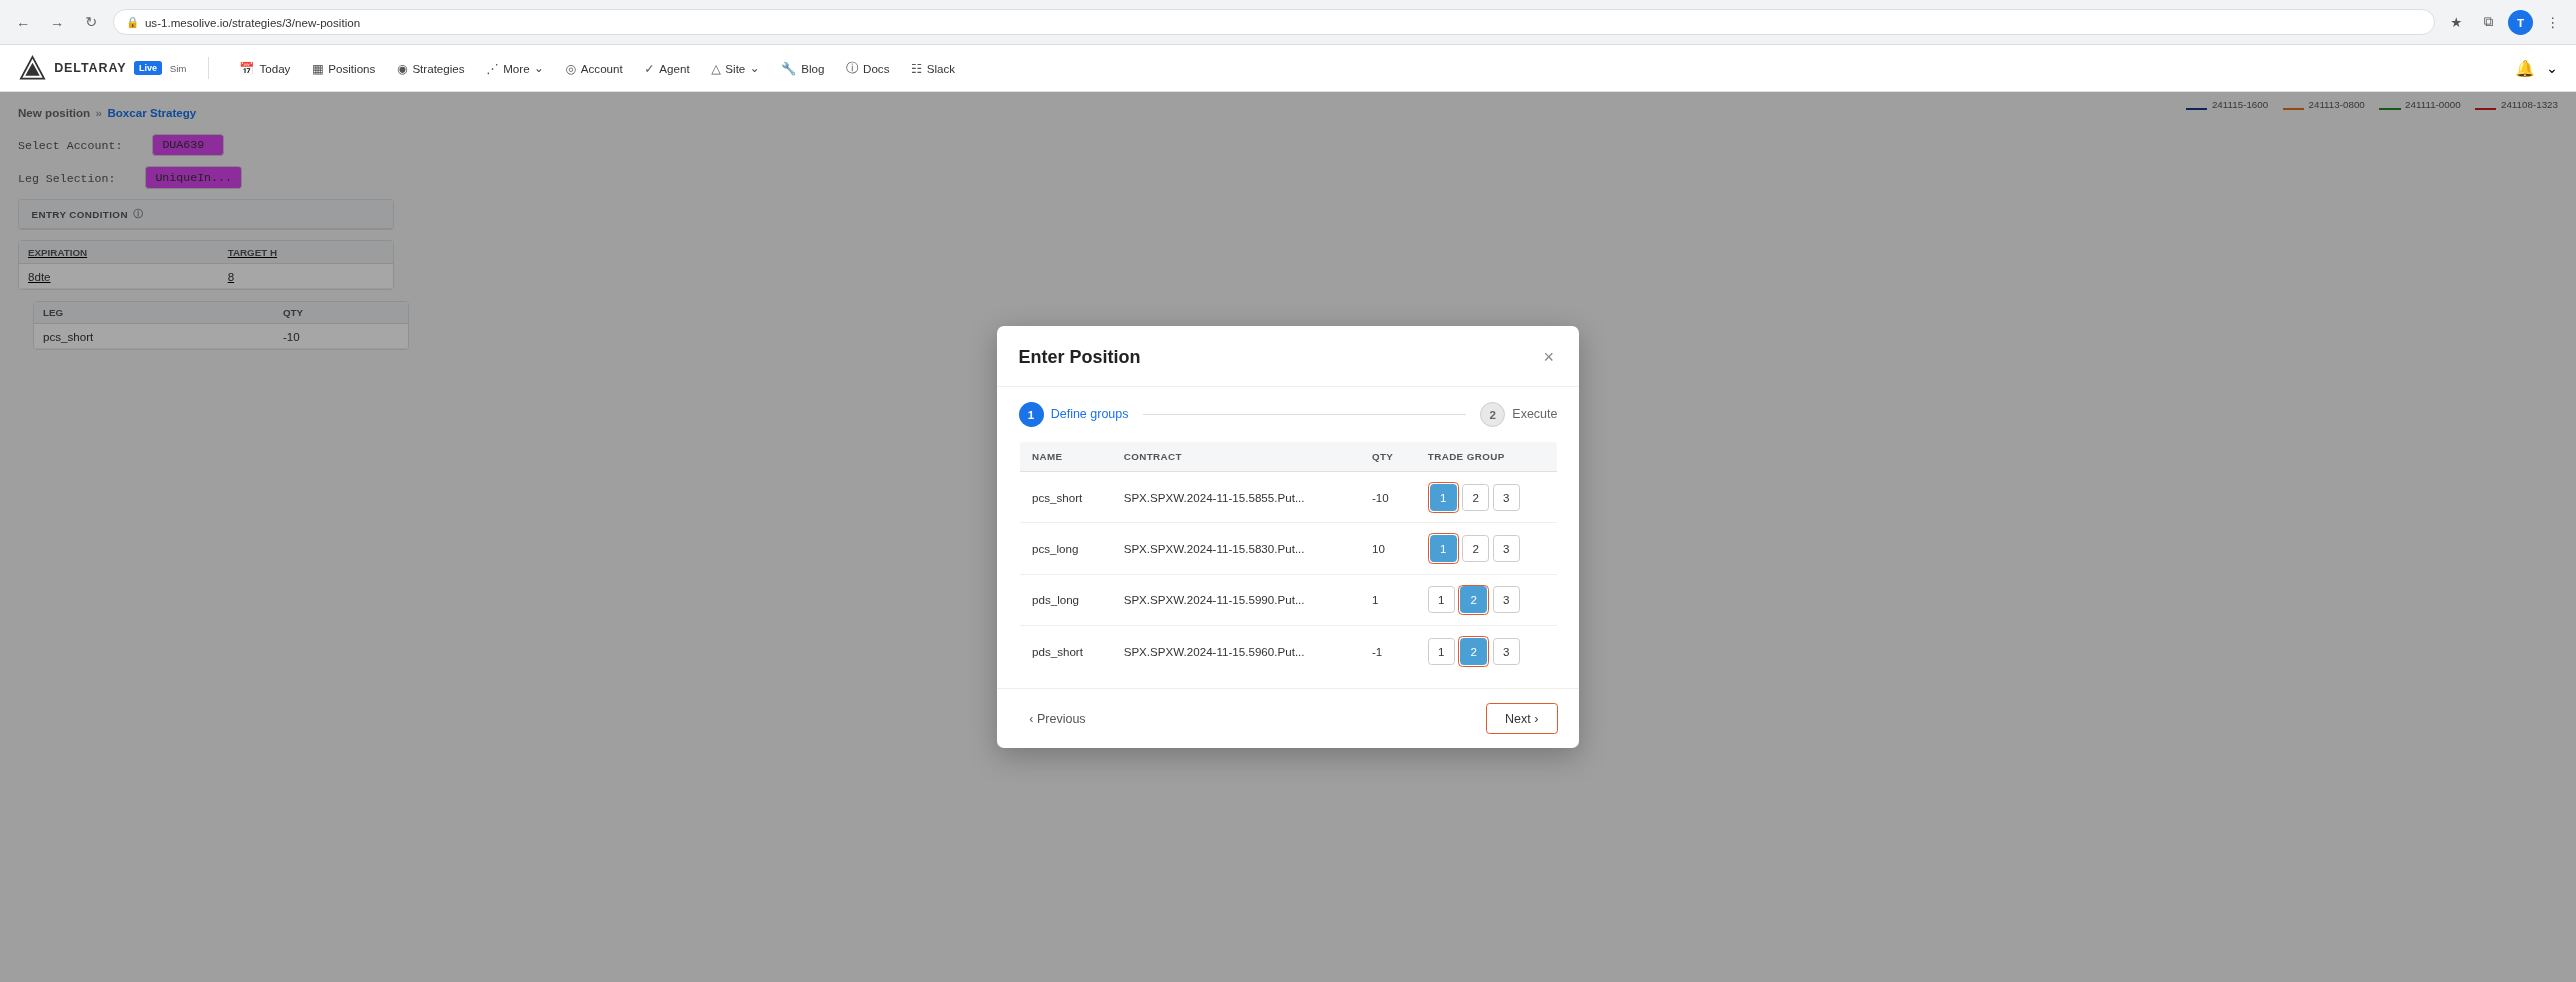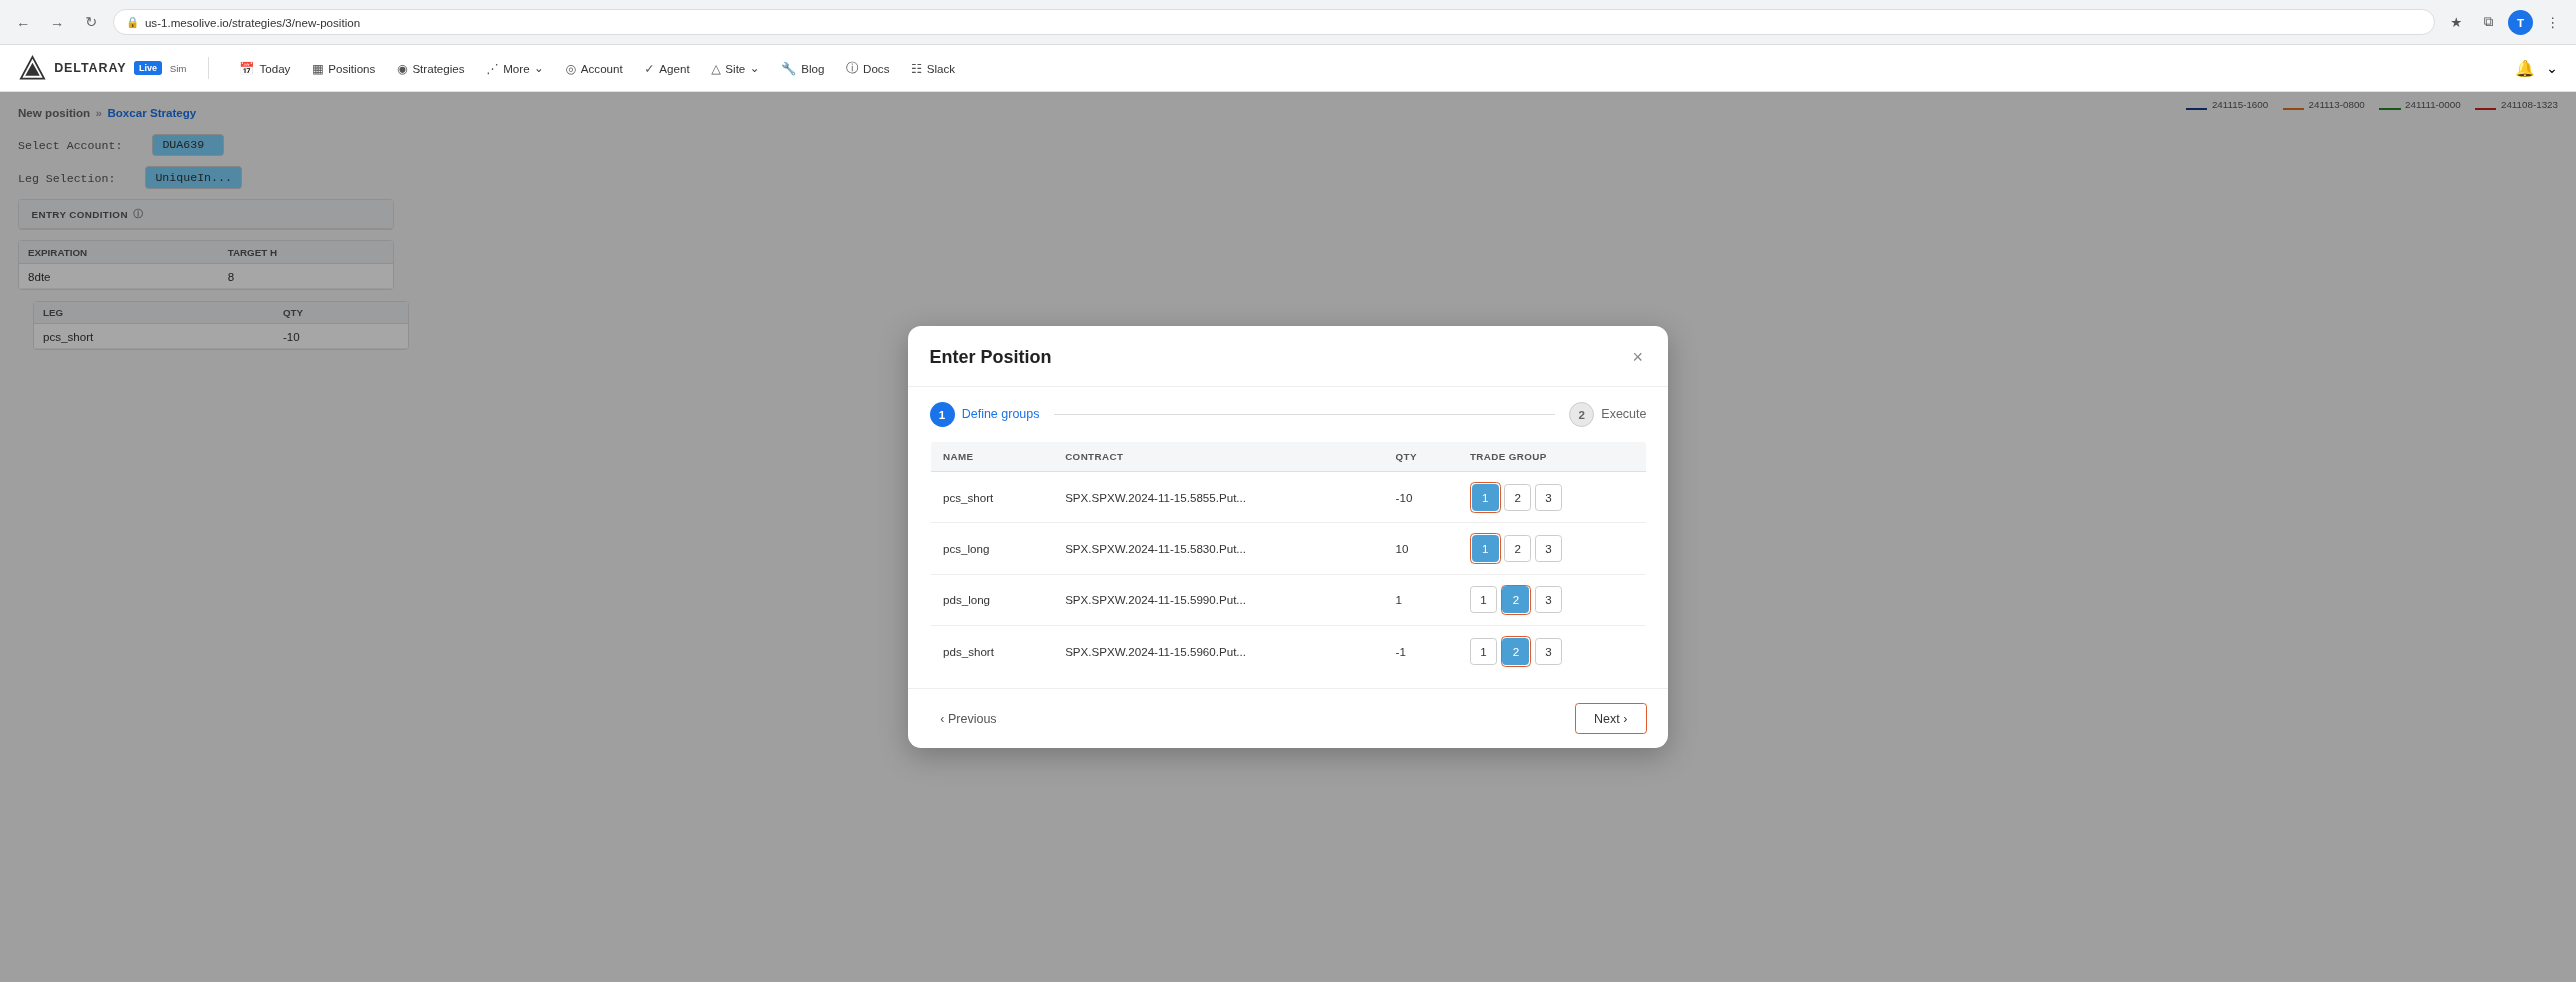--- a/index.html
+++ b/index.html
@@ -67,21 +67,21 @@
     .main-area { flex: 1; padding: 14.3px 18px; position: relative; overflow: auto; }
 
     
     .breadcrumb { display: flex; align-items: center; gap: 5.4px; font-size: 11.6px; color: #666; margin-bottom: 14.3px; font-weight: bold; }
     .breadcrumb-link { color: #1a73e8; cursor: pointer; text-decoration: none; }
     .breadcrumb-sep { color: #999; }
 
     
     .left-panel-row { display: flex; gap: 30px; align-items: flex-start; margin-bottom: 10.7px; font-family: Liberation Mono, monospace; }
     .label-text { font-size: 11.6px; color: #555; white-space: nowrap; padding-top: 5.4px; }
-    .input-box { border: 0.9px solid #ccc; border-radius: 3.6px; padding: 3.6px 9px; font-size: 11.6px; background: #7dd3fc; color: #333; min-width: 72px; }
+    .input-box { border: 0.9px solid #ccc; border-radius: 3.6px; padding: 3.6px 9px; font-size: 11.6px; background: #d946ef; color: #333; min-width: 72px; }
 
     
     .section-box { background: #fff; border: 0.9px solid #ddd; border-radius: 3.6px; margin-bottom: 10.7px; }
     .section-header { background: #f0f2f5; padding: 7.2px 12.5px; font-size: 9.8px; font-weight: 700; color: #555; letter-spacing: 0.4px; display: flex; align-items: center; gap: 5.4px; border-bottom: 0.9px solid #ddd; }
     .section-body { padding: 10.7px 12.5px; font-size: 11.6px; color: #666; }
     .section-table { width: 100%; border-collapse: collapse; }
     .section-table th { font-size: 9.8px; font-weight: 700; color: #555; text-align: left; padding: 5.4px 9px; background: #f0f2f5; border-bottom: 0.9px solid #ddd; }
     .section-table td { padding: 5.4px 9px; font-size: 11.6px; color: #333; border-bottom: 0.9px solid #eee; }
 
     
@@ -89,23 +89,23 @@
       position: absolute;
       top: 0; left: 0; right: 0; bottom: 0;
       background: rgba(0,0,0,0.35);
       display: flex;
       align-items: center;
       justify-content: center;
       z-index: 100;
     }
     .modal {
       background: #fff;
-      border-radius: 13px;
+      border-radius: 7px;
       box-shadow: 0 7.2px 29px rgba(0,0,0,0.25);
-      width: 760px;
+      width: 582px;
       max-width: 95%;
       padding: 0;
       overflow: hidden;
     }
     .modal-header {
       display: flex;
       align-items: center;
       justify-content: space-between;
       padding: 18px 21.5px 14.3px;
       border-bottom: 0.9px solid #eee;
@@ -299,21 +299,21 @@
       <span class="input-box">UniqueIn...</span>
     </div>
 
     <div class="section-box" style="max-width:376px;">
       <div class="section-header">
         <span>ENTRY CONDITION</span>
         <span style="color:#888;">ⓘ</span>
       </div>
     </div>
 
-    <div class="section-box" style="max-width:376px;">
+    <div class="section-box" style="max-width:376px;text-decoration:underline;">
       <table class="section-table">
         <thead>
           <tr>
             <th>EXPIRATION</th>
             <th>TARGET H</th>
           </tr>
         </thead>
         <tbody>
           <tr>
             <td>8dte</td>

